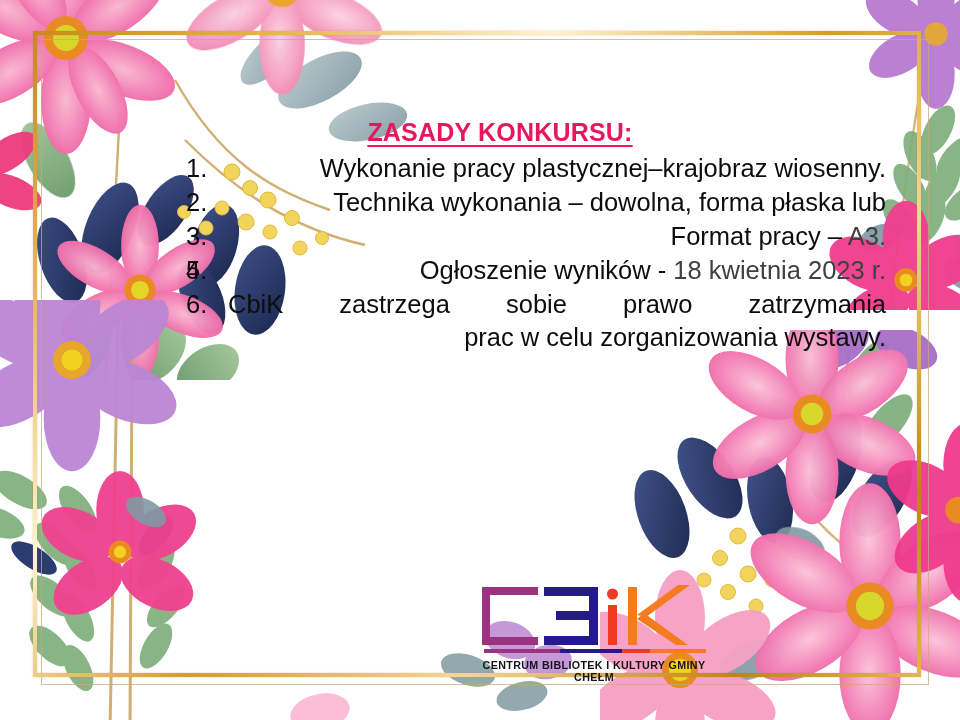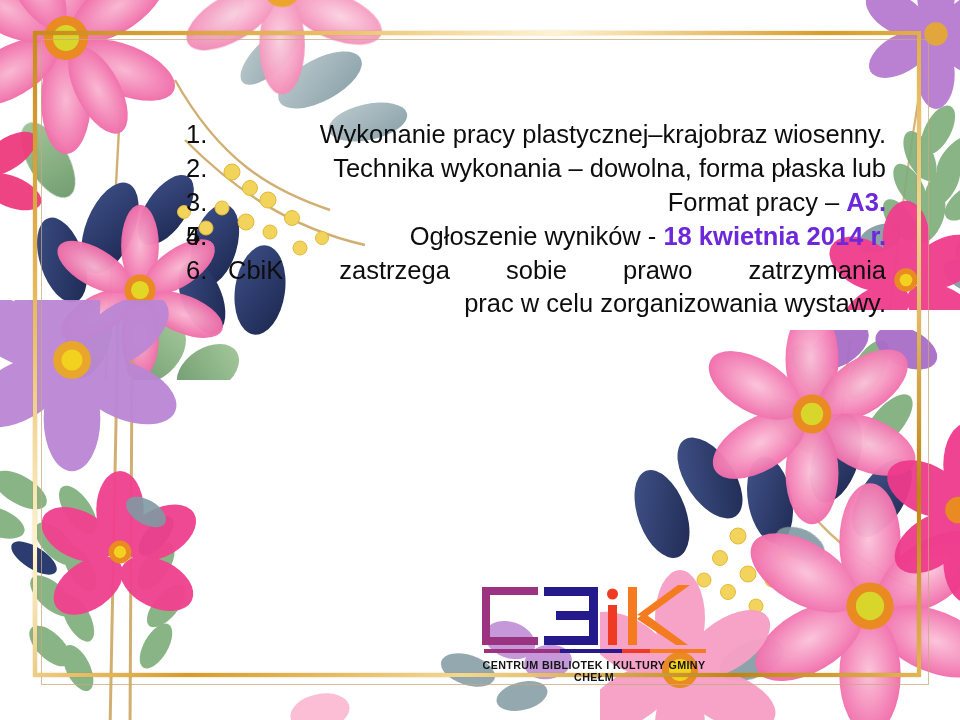--- a/index.html
+++ b/index.html
@@ -39,21 +39,21 @@
   ol.rules>li{
     position:relative;padding-left:42px;margin:0 0 1px 0;
   }
   ol.rules>li .num{
     position:absolute;left:0;top:0;width:34px;text-align:left;
   }
   .ln{display:block;text-align:right;}
   .just{
     text-align:justify;text-align-last:justify;
   }
-  .pink{color:#6d28d9;font-weight:bold;}
+  .pink{color:#404040;font-weight:normal;}
   .pink-title{color:#e8175d;}
   .nowrapx{white-space:nowrap;}
 
   
   .logo{position:absolute;left:478px;top:579px;width:232px;height:102px;text-decoration:underline;}
   .logo svg{display:block;}
   .logo-tag{
     position:absolute;left:0;top:80px;width:232px;text-align:center;
     font-size:10.5px;font-weight:bold;letter-spacing:.35px;color:#141414;
     font-family:"Liberation Sans","DejaVu Sans",sans-serif;
@@ -419,20 +419,21 @@
         <ellipse cx="150" cy="112" rx="30" ry="18" transform="rotate(-12 150 112)"></ellipse>
       </g>
     </svg>
   </div>
 
   <div class="frame-inner"></div>
   <div class="frame-outer"></div>
 
   <div class="content">
 
+    <div class="title pink-title">ZASADY KONKURSU:</div>
 
     <ol class="rules">
 
       <li>
         <span class="num">1.</span>
         <span class="ln"><span>Wykonanie pracy plastycznej–krajobraz wiosenny.</span></span>
       </li>
 
       <li>
         <span class="num">2.</span>
@@ -443,21 +444,21 @@
         <span class="num">3.</span>
         <span class="ln"><span>Format pracy – </span><span class="pink">A3.</span></span>
       </li>
 
       <li>
         <span class="num">4.</span>
       </li>
 
       <li>
         <span class="num">5.</span>
-        <span class="ln"><span>Ogłoszenie wyników  - </span><span class="pink">18 kwietnia 2014 r.</span></span>
+        <span class="ln"><span>Ogłoszenie wyników  - </span><span class="pink">18 kwietnia 2023 r.</span></span>
       </li>
 
       <li>
         <span class="num">6.</span>
         <span class="ln just"><span>CbiK zastrzega sobie prawo zatrzymania</span></span>
         <span class="ln"><span>prac  w celu zorganizowania wystawy.</span></span>
       </li>
 
     </ol>
   </div>

